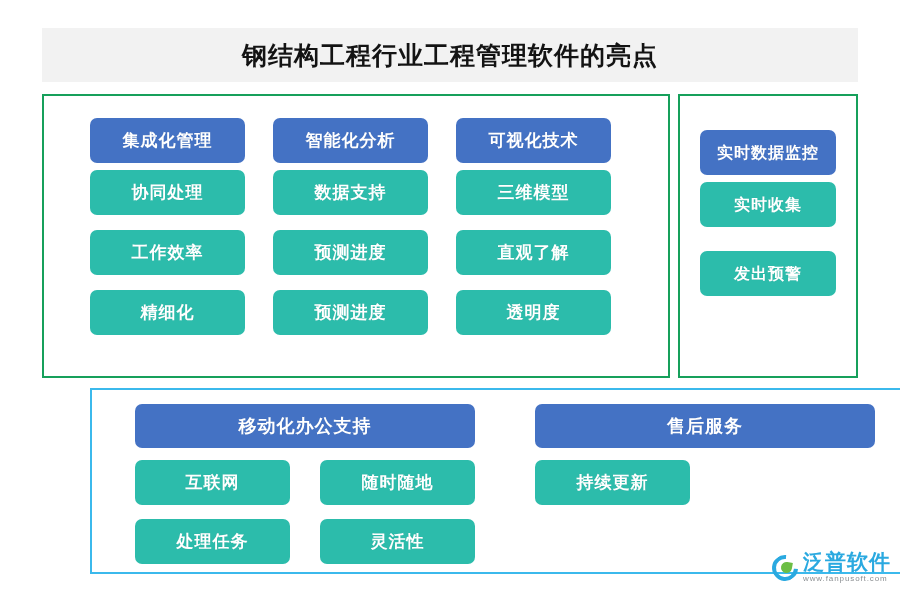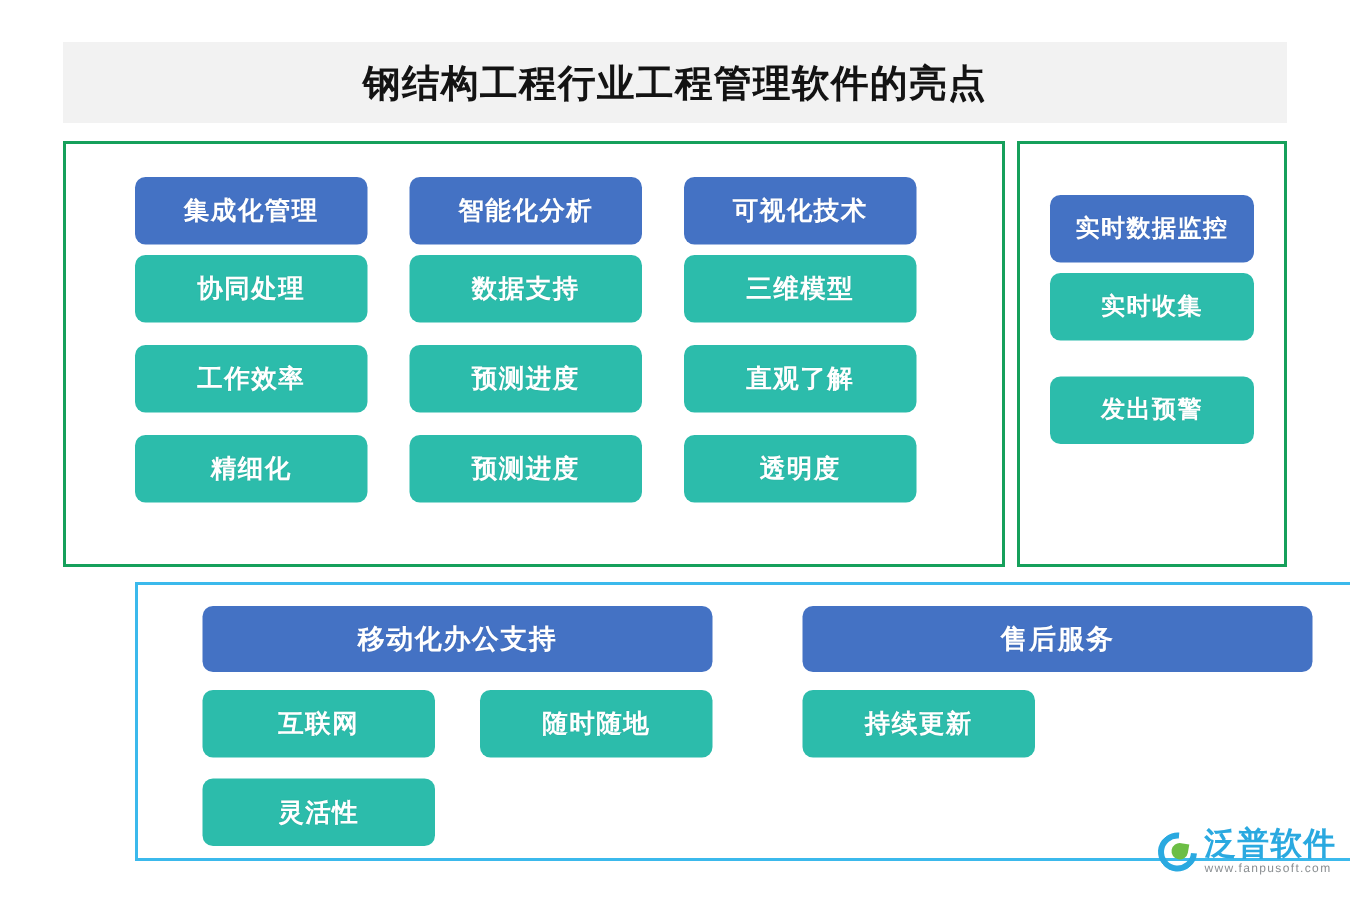--- a/index.html
+++ b/index.html
@@ -273,20 +273,21 @@
 <div class="panel panel-bottom">
   <div class="bottom-groups">
 
     <div class="bgroup">
       <div class="chip head">移动化办公支持</div>
       <div class="brow">
         <div class="chip leaf">互联网</div>
         <div class="chip leaf">随时随地</div>
       </div>
       <div class="brow">
+        <div class="chip leaf">处理任务</div>
         <div class="chip leaf">灵活性</div>
       </div>
     </div>
 
     <div class="bgroup">
       <div class="chip head">售后服务</div>
       <div class="brow">
         <div class="chip leaf">持续更新</div>
       </div>
     </div>

